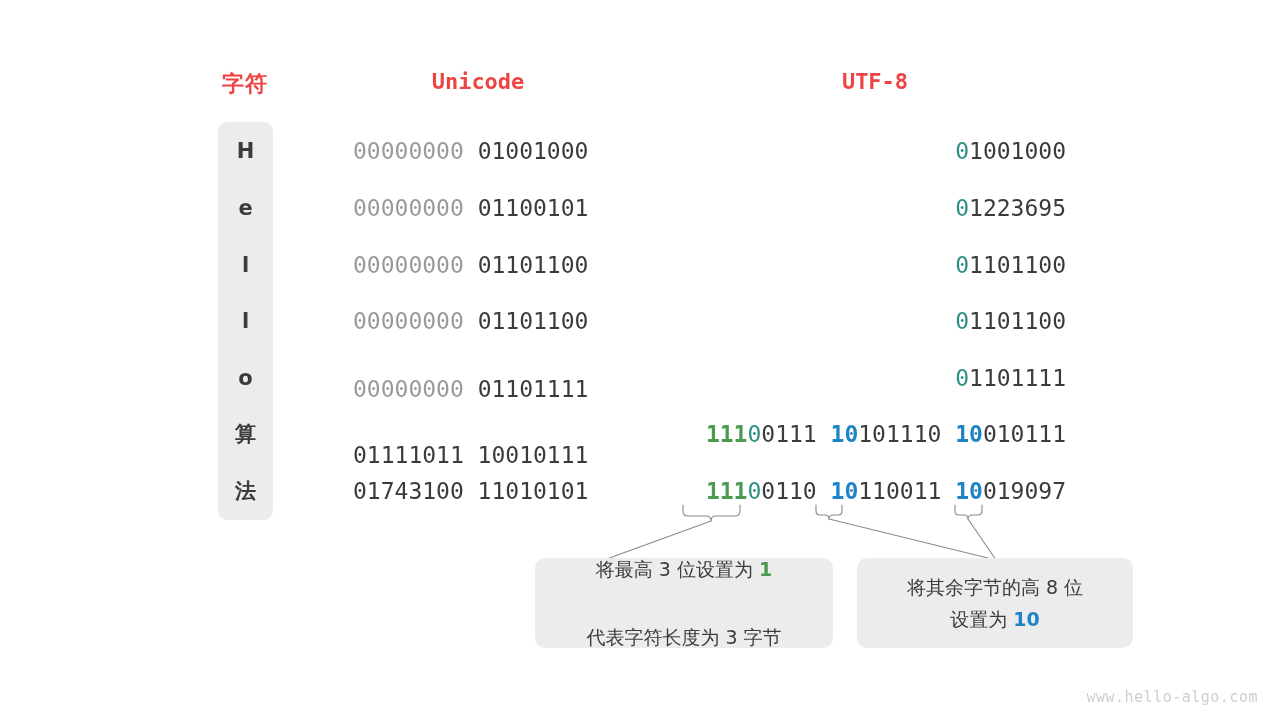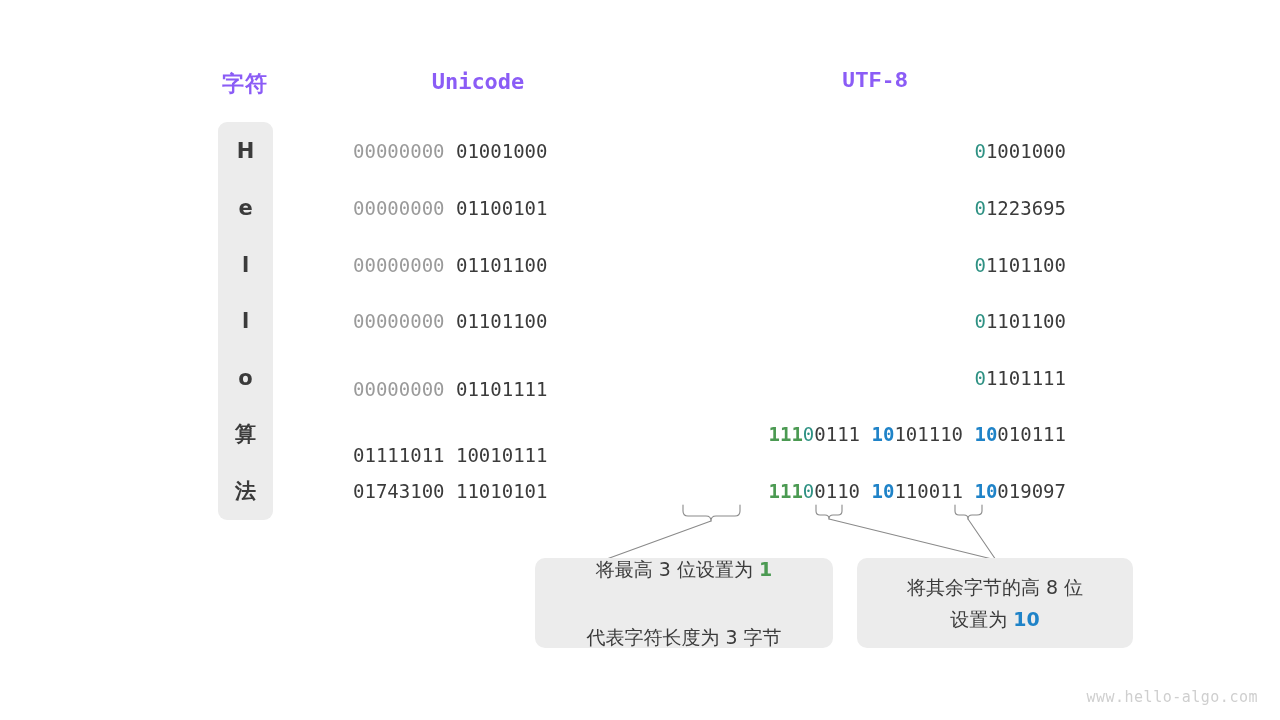--- a/index.html
+++ b/index.html
@@ -20,27 +20,27 @@
     width: 1280px;
     height: 720px;
   }
 
   
   .col-header {
     position: absolute;
     font-family: "DejaVu Sans Mono", monospace;
     font-weight: bold;
     font-size: 22px;
-    color: #8b5cf6;
+    color: #ef4444;
     white-space: nowrap;
     transform: translateX(-50%);
   }
   #hdr-char    { left: 245px; top: 69px; font-family: "DejaVu Sans", sans-serif; letter-spacing: 1px; }
   #hdr-unicode { left: 478px; top: 69px; }
-  #hdr-utf8    { left: 875px; top: 69px; font-family: Liberation Mono, monospace; }
+  #hdr-utf8    { left: 875px; top: 69px; }
 
   
   #char-panel {
     position: absolute;
     left: 218px;
     top: 122px;
     width: 55px;
     height: 398px;
     background: #ececec;
     border-radius: 9px;
@@ -57,21 +57,21 @@
     font-size: 21px;
     color: #3b3b3b;
   }
 
   
   .bin-row {
     position: absolute;
     height: 26px;
     line-height: 26px;
     font-family: "DejaVu Sans Mono", monospace;
-    font-size: 19px;
+    font-size: 23px;
     white-space: pre;
     color: #3b3b3b;
   }
   .unicode-cell {
     left: 353px;
   }
   .utf8-cell {
     right: 214px;
     text-align: right;
   }

